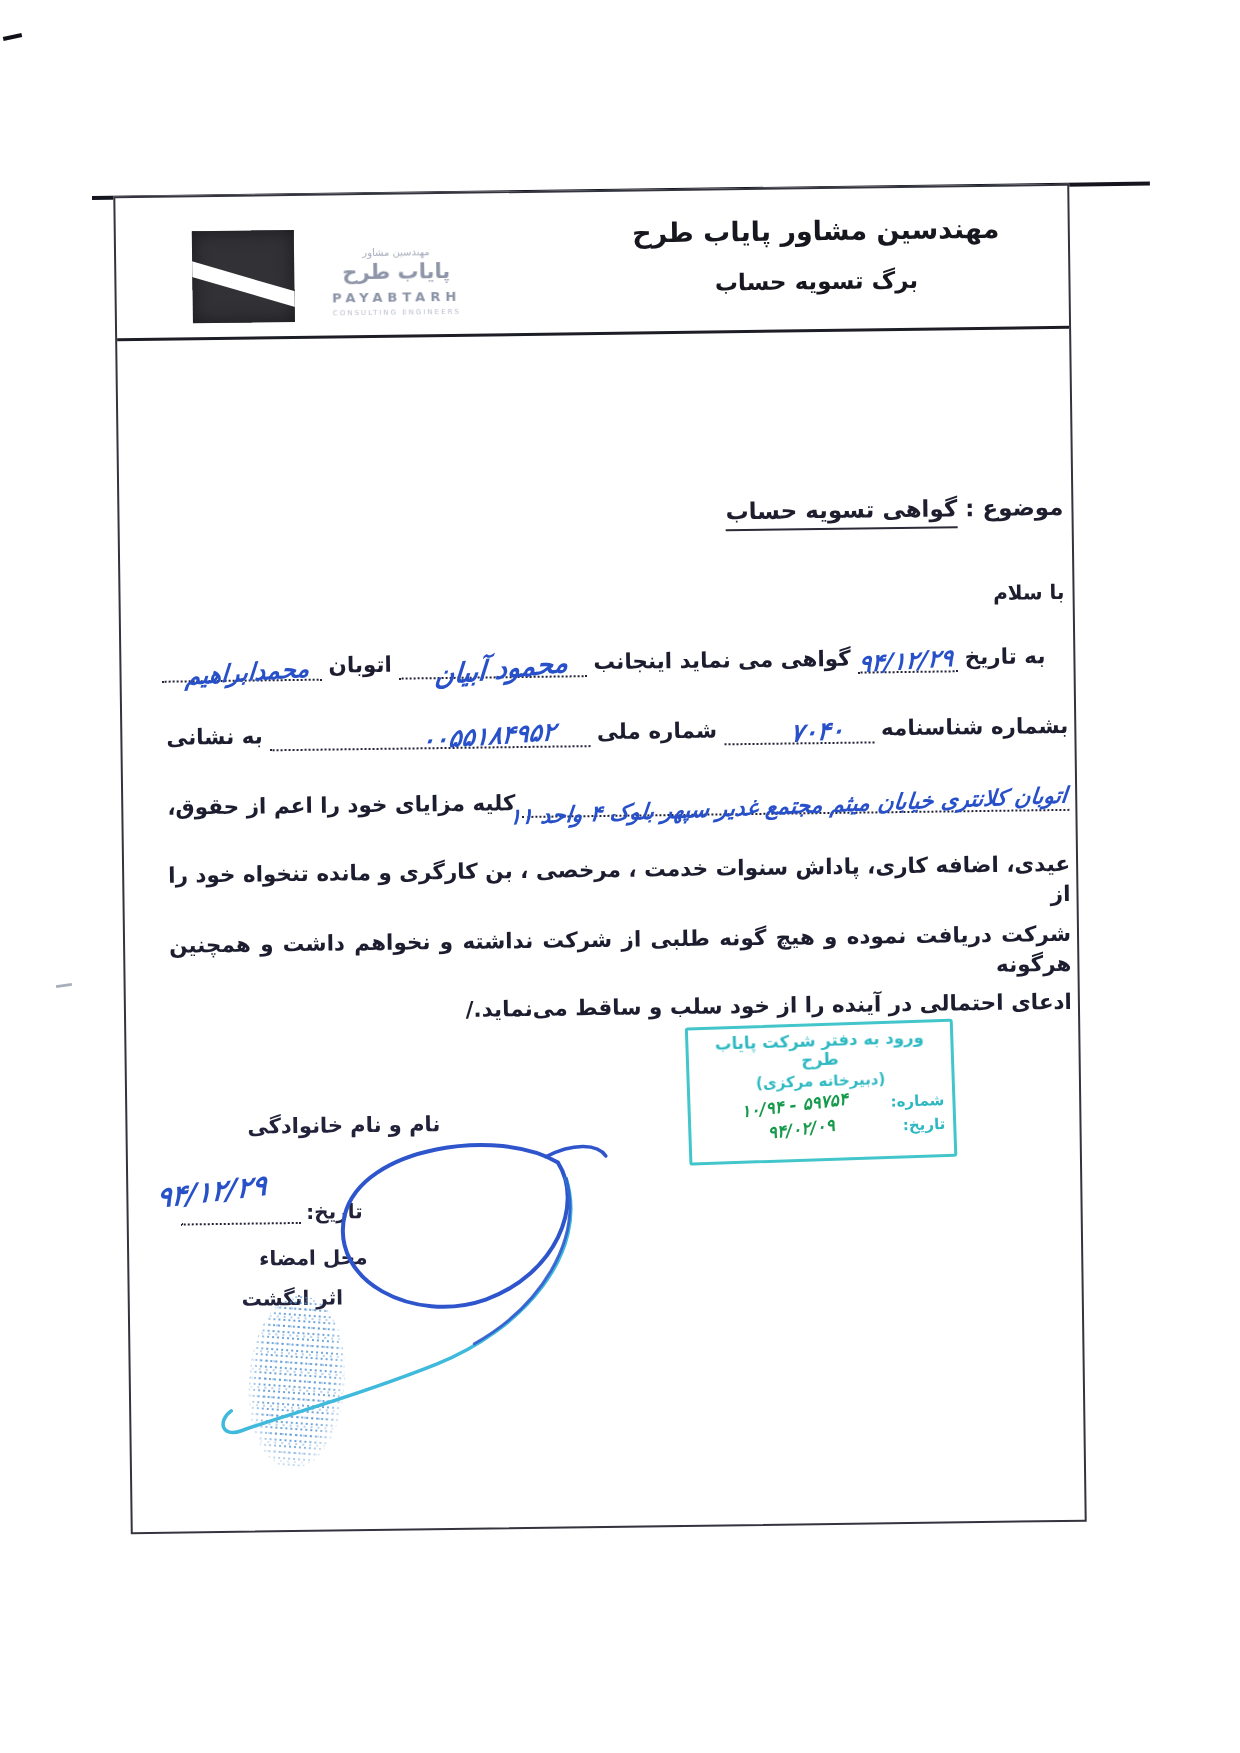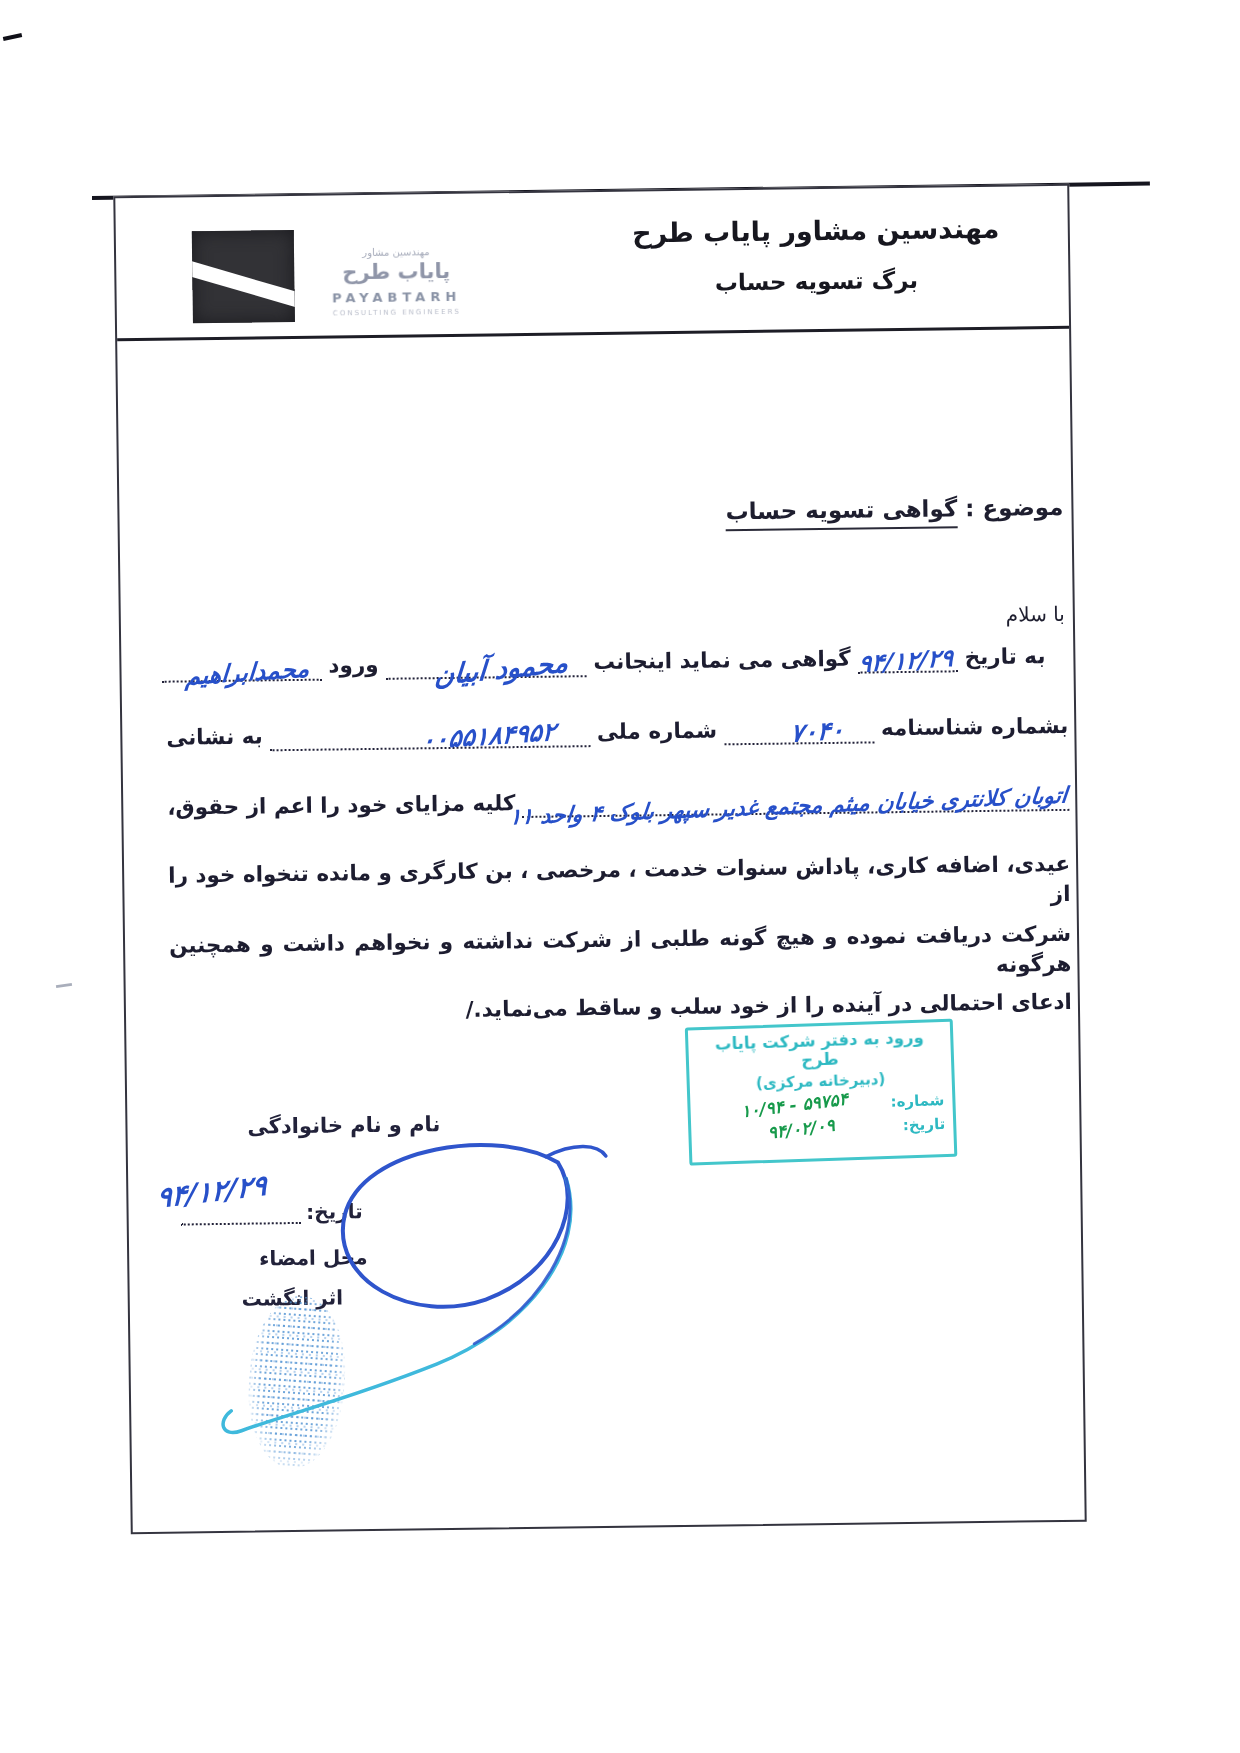--- a/index.html
+++ b/index.html
@@ -23,21 +23,21 @@
   .logo-mark{position:absolute;left:76px;top:34px;width:102px;height:92px;background:#323236;overflow:hidden;
              box-shadow:inset 0 0 18px #1a1a1e;}
   .logo-slash{position:absolute;left:-8px;top:46px;width:118px;height:15px;background:#fff;transform:rotate(17deg);}
   .logo-text{position:absolute;left:180px;top:52px;width:200px;text-align:center;direction:rtl;}
   .logo-fa-small{font-size:10px;color:#a7acbb;filter:blur(.4px);}
   .logo-fa{font-size:21px;font-weight:700;color:#8f95a8;filter:blur(.5px);margin-top:2px;}
   .logo-en{font-size:13px;font-weight:700;color:#8a93a6;letter-spacing:5px;margin-top:6px;filter:blur(.4px);}
   .logo-en-small{font-size:7px;color:#b9bdca;letter-spacing:2px;margin-top:4px;filter:blur(.6px);}
   .subject{top:308px;right:8px;font-size:23px;font-weight:700;direction:rtl;}
   .subject .u{border-bottom:2px solid #2a2a38;padding-bottom:5px;}
-  .salutation{top:394px;right:8px;font-size:20px;font-weight:400;direction:rtl;margin-top:22px;}
+  .salutation{top:394px;right:8px;font-size:20px;font-weight:700;direction:rtl;}
   .bline{direction:rtl;font-size:21.5px;font-weight:700;color:#1d1d30;display:flex;
          align-items:flex-end;gap:7px;white-space:nowrap;}
   .bline .t{line-height:30px;}
   .fill{position:relative;border-bottom:2.5px dotted #23233a;height:26px;}
   .grow{flex:1 1 auto;}
   .jline{direction:rtl;font-size:21.5px;font-weight:700;color:#1d1d30;
          text-align:justify;text-align-last:justify;line-height:30px;}
   .lline{direction:rtl;font-size:21.5px;font-weight:700;color:#1d1d30;text-align:start;line-height:30px;}
 
   
@@ -111,21 +111,21 @@
 
   <div class="abs bline" style="top:455px;right:28px;left:40px;">
     <span class="t">به تاریخ</span>
     <span class="fill" style="flex:0 0 100px;">
       <span class="hw hw-date1">۹۴/۱۲/۲۹</span>
     </span>
     <span class="t">گواهی می نماید اینجانب</span>
     <span class="fill grow">
       <span class="hw hw-name">محمود آبیان</span>
     </span>
-    <span class="t">ورود</span>
+    <span class="t">اتوبان</span>
     <span class="fill" style="flex:0 0 160px;">
       <span class="hw hw-father">محمدابراهیم</span>
     </span>
   </div>
 
   <div class="abs bline" style="top:525px;right:6px;left:44px;">
     <span class="t">بشماره شناسنامه</span>
     <span class="fill" style="flex:0 0 150px;">
       <span class="hw hw-id">۷۰۴۰</span>
     </span>

